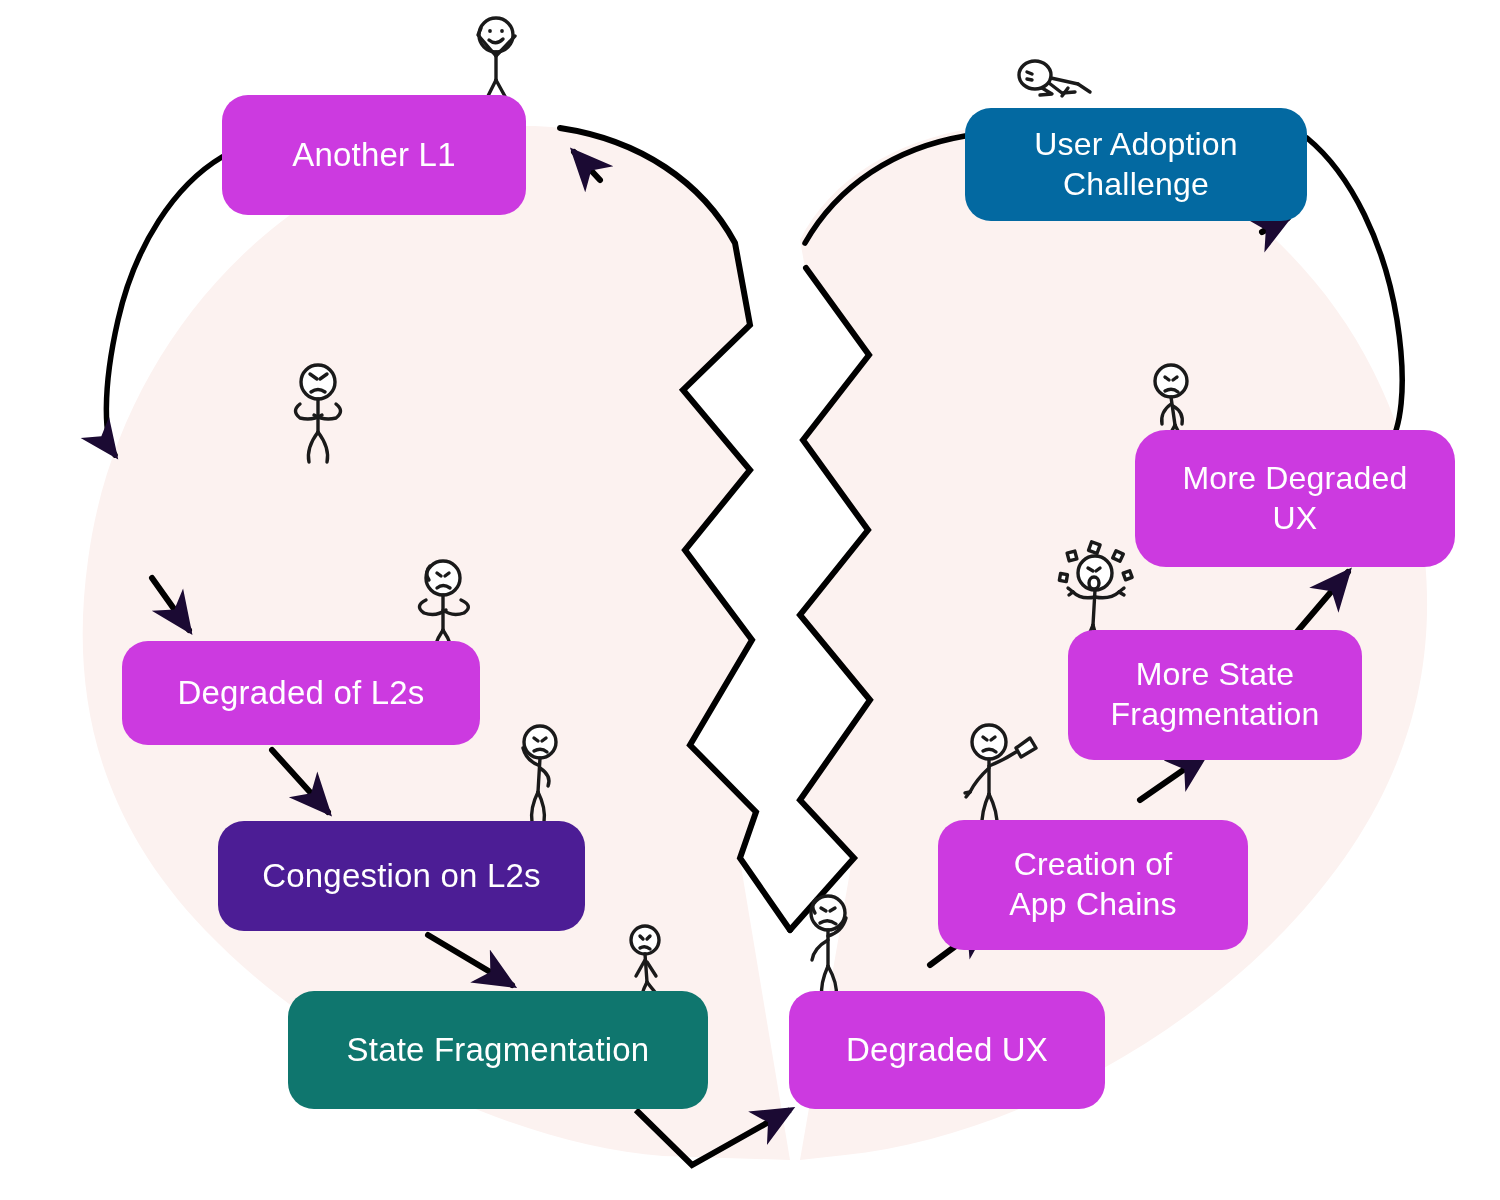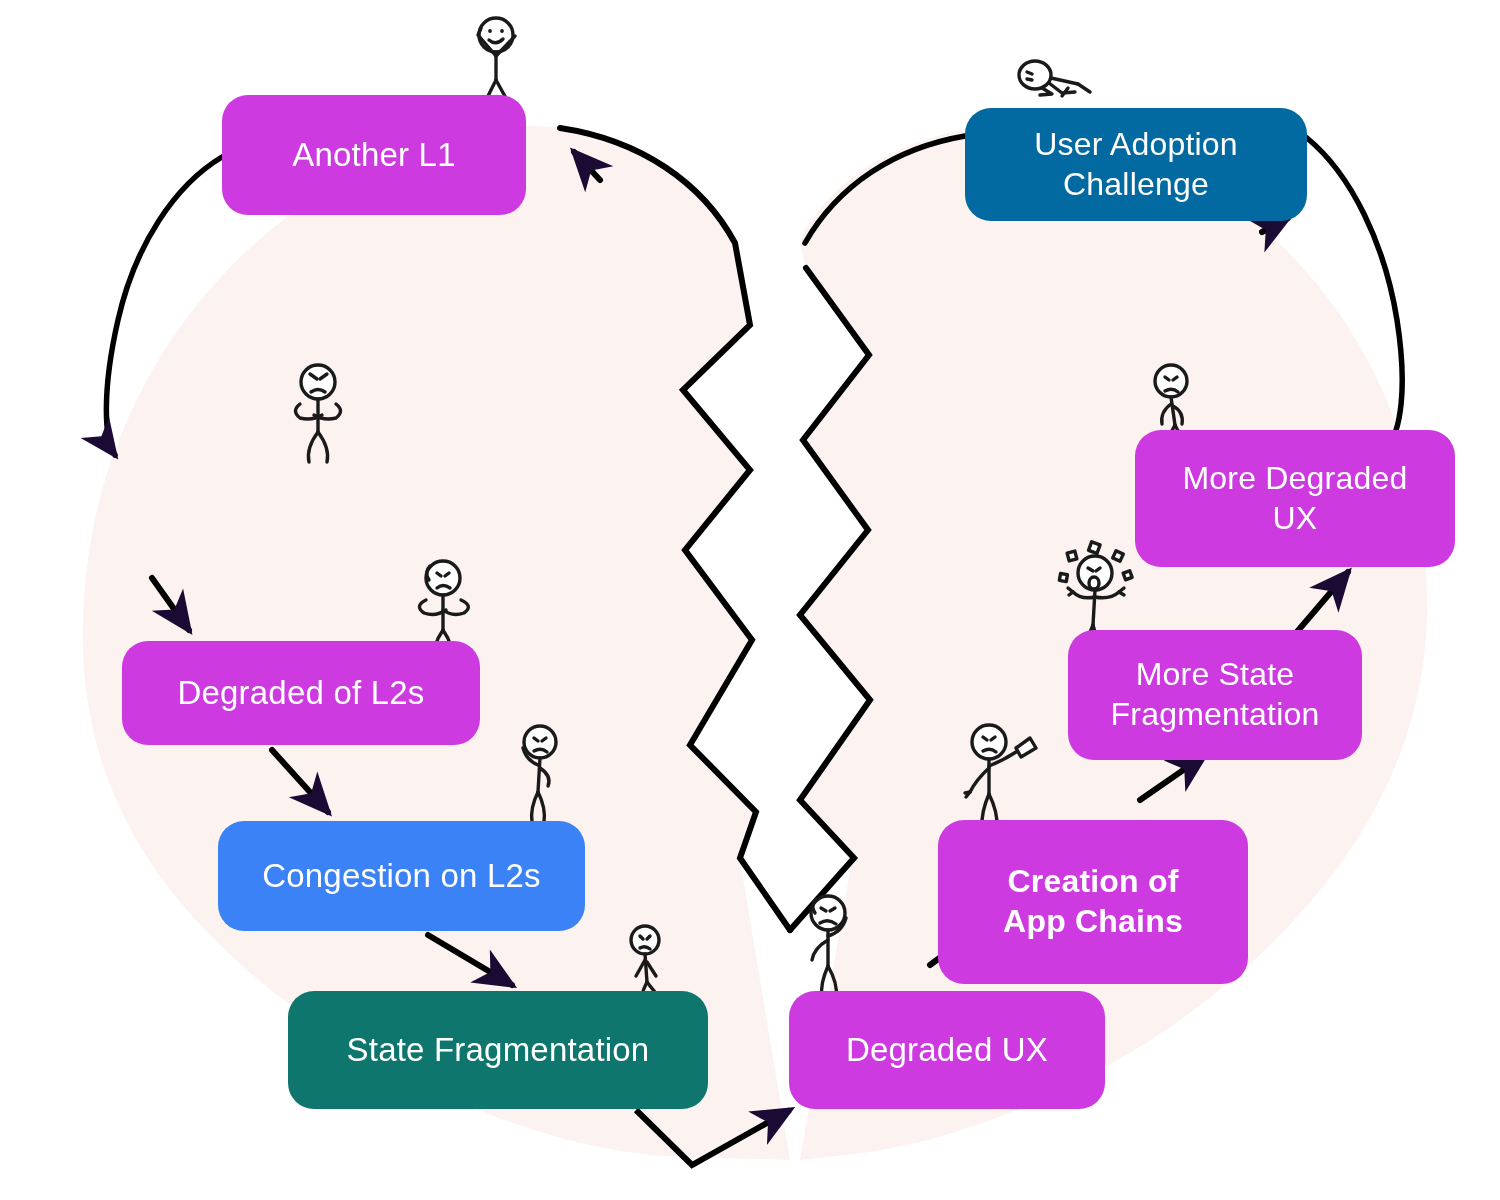--- a/index.html
+++ b/index.html
@@ -284,31 +284,31 @@
       </g>
 
     </g>
   </svg>
 
   <div class="node" style="left:222px; top:95px; width:304px; height:120px; background:#cc3ae0;">Another L1</div>
 
 
   <div class="node" style="left:122px; top:641px; width:358px; height:104px; background:#cc3ae0;">Degraded of L2s</div>
 
-  <div class="node" style="left:218px; top:821px; width:367px; height:110px; background:#3b82f6;">Congestion on L2s</div>
+  <div class="node" style="left:218px; top:821px; width:367px; height:110px; background:#4c1d95;">Congestion on L2s</div>
 
   <div class="node" style="left:288px; top:991px; width:420px; height:118px; background:#0f766e;">State Fragmentation</div>
 
   <div class="node" style="left:789px; top:991px; width:316px; height:118px; background:#cc3ae0;">Degraded UX</div>
 
-  <div class="node two-line" style="left:938px; top:820px; width:310px; height:164px; background:#cc3ae0;font-weight:bold;">Creation of
+  <div class="node two-line" style="left:938px; top:820px; width:310px; height:130px; background:#cc3ae0;">Creation of
 App Chains</div>
 
   <div class="node two-line" style="left:1068px; top:630px; width:294px; height:130px; background:#cc3ae0;padding-left:16px;">More State
 Fragmentation</div>
 
-  <div class="node two-line" style="left:1135px; top:430px; width:320px; height:137px; background:#cc3ae0;">More Degraded
+  <div class="node two-line" style="left:1135px; top:430px; width:320px; height:137px; background:#cc3ae0;border-radius:31px;">More Degraded
 UX</div>
 
   <div class="node two-line" style="left:965px; top:108px; width:342px; height:113px; background:#0369a1;">User Adoption
 Challenge</div>
 
 </div>
 
 </body></html>

